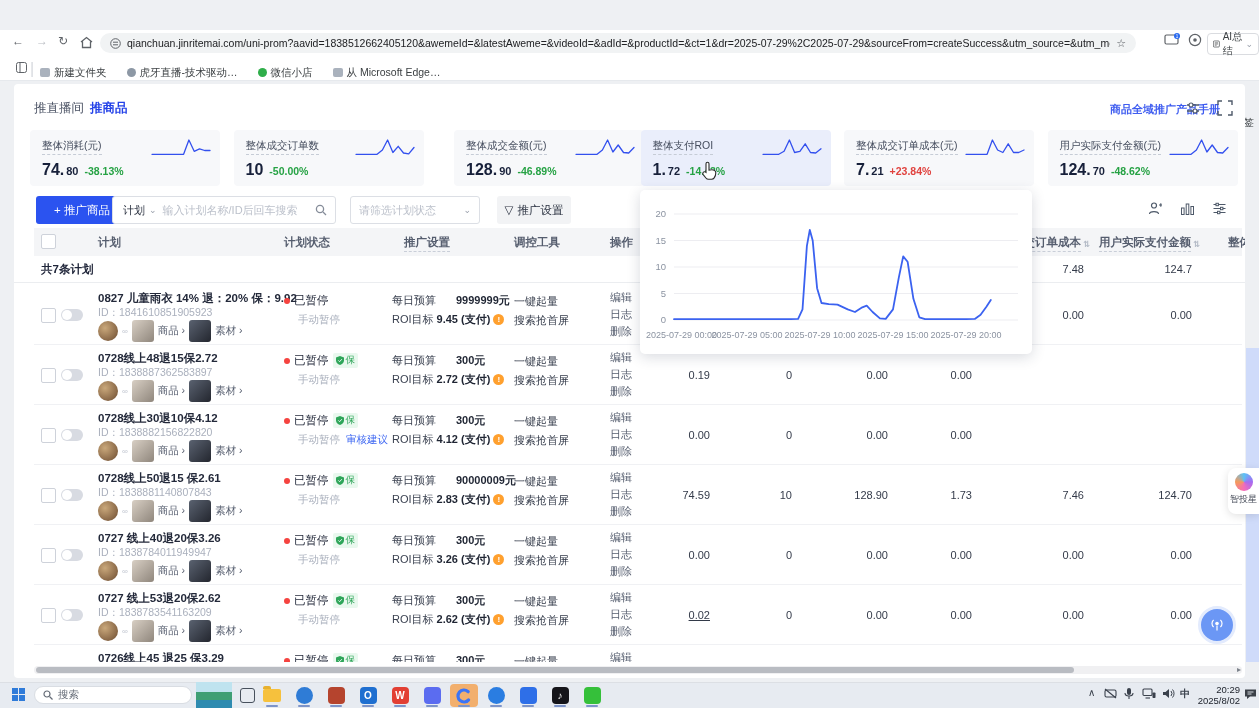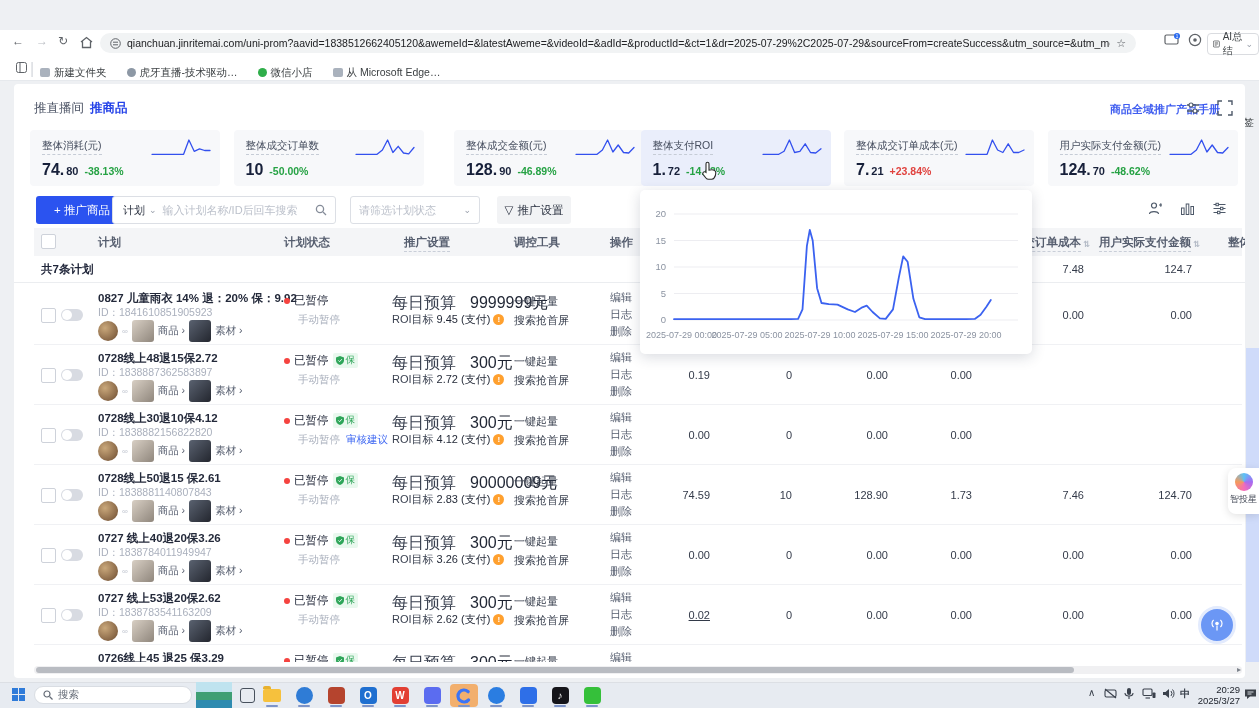--- a/index.html
+++ b/index.html
@@ -86,23 +86,23 @@
   .lnk{font-size:8px;color:#c0c5cf;}
   .pth{width:22px;height:22px;border-radius:3px;background:linear-gradient(135deg,#d8cfc4,#8f867c);}
   .mth{width:22px;height:22px;border-radius:3px;background:linear-gradient(135deg,#5a6270,#23262e);}
   .tlabel{font-size:10.5px;color:#555d6e;}
   .stat1{position:absolute;left:270px;top:8px;display:flex;align-items:center;gap:4px;}
   .rdot{width:6px;height:6px;border-radius:50%;background:#f5433f;}
   .sttext{font-size:11.5px;color:#23293a;}
   .bao{display:flex;align-items:center;gap:2px;background:#e9f8ee;border-radius:2px;padding:1px 3px;font-size:9.5px;color:#2fa65a;}
   .stat2{position:absolute;left:284px;top:28px;font-size:10.5px;color:#aab0bd;display:flex;gap:6px;}
   .review{color:#3f68f2;}
-  .set1{position:absolute;left:378px;top:8px;font-size:16px;color:#3a4150;display:flex;gap:14px;align-items:flex-end;}
+  .set1{position:absolute;left:378px;top:8px;font-size:11px;color:#3a4150;display:flex;gap:20px;align-items:flex-end;}
   .set2{position:absolute;left:378px;top:27px;font-size:11px;color:#3a4150;display:flex;gap:3px;align-items:center;}
-  .sval{font-weight:normal;color:#1f2533;}
+  .sval{font-weight:bold;color:#1f2533;}
   .oinfo{width:11px;height:11px;border-radius:50%;background:#ffa02e;color:#fff;font-size:8px;text-align:center;
     line-height:11px;font-weight:bold;display:inline-block;}
   .tool{position:absolute;left:500px;font-size:11px;color:#333a49;}
   .act{position:absolute;left:596px;font-size:11px;color:#565e6f;}
   .met{position:absolute;top:24px;font-size:11px;color:#333a49;padding-left:15px;}
   
   #tip{position:absolute;left:640px;top:190px;width:392px;height:164px;background:#fff;border-radius:5px;
     box-shadow:0 3px 14px rgba(40,50,80,.18);z-index:30;}
   
   .bluestrip{position:absolute;left:1246px;top:348px;width:13px;height:314px;background:#cfdbfa;z-index:25;}
@@ -763,20 +763,20 @@
       <path d="M3.5 10 H8" stroke="#3a414c" stroke-width="1.1"></path>
       <rect x="10.5" y="4.5" width="3" height="5.5" rx="0.8" fill="#3a414c"></rect>
     </svg>
   <svg class="abs" style="left:1162px;top:688px;" width="13" height="11" viewBox="0 0 13 11">
       <path d="M1 4 H3.5 L7 1 V10 L3.5 7 H1 Z" fill="#3a414c"></path>
       <path d="M9 3 A4 4 0 0 1 9 8 M10.5 1.5 A6 6 0 0 1 10.5 9.5" stroke="#3a414c" stroke-width="1" fill="none"></path>
     </svg>
   <span class="tray" style="left:1180px;font-weight:bold;">中</span>
   <div class="clock">
     <div>20:29</div>
-    <div>2025/3/27</div>
+    <div>2025/8/02</div>
   </div>
   <svg class="abs" style="left:1244px;top:688px;" width="13" height="12" viewBox="0 0 13 12">
       <path d="M1 1.5 H12 V8.5 H6 L3 11 V8.5 H1 Z" fill="#3b4048"></path>
       <path d="M3.5 4 H9.5 M3.5 6 H7.5" stroke="#e7ebf1" stroke-width="0.9"></path>
     </svg>
 
 </div>
 
 </body></html>

